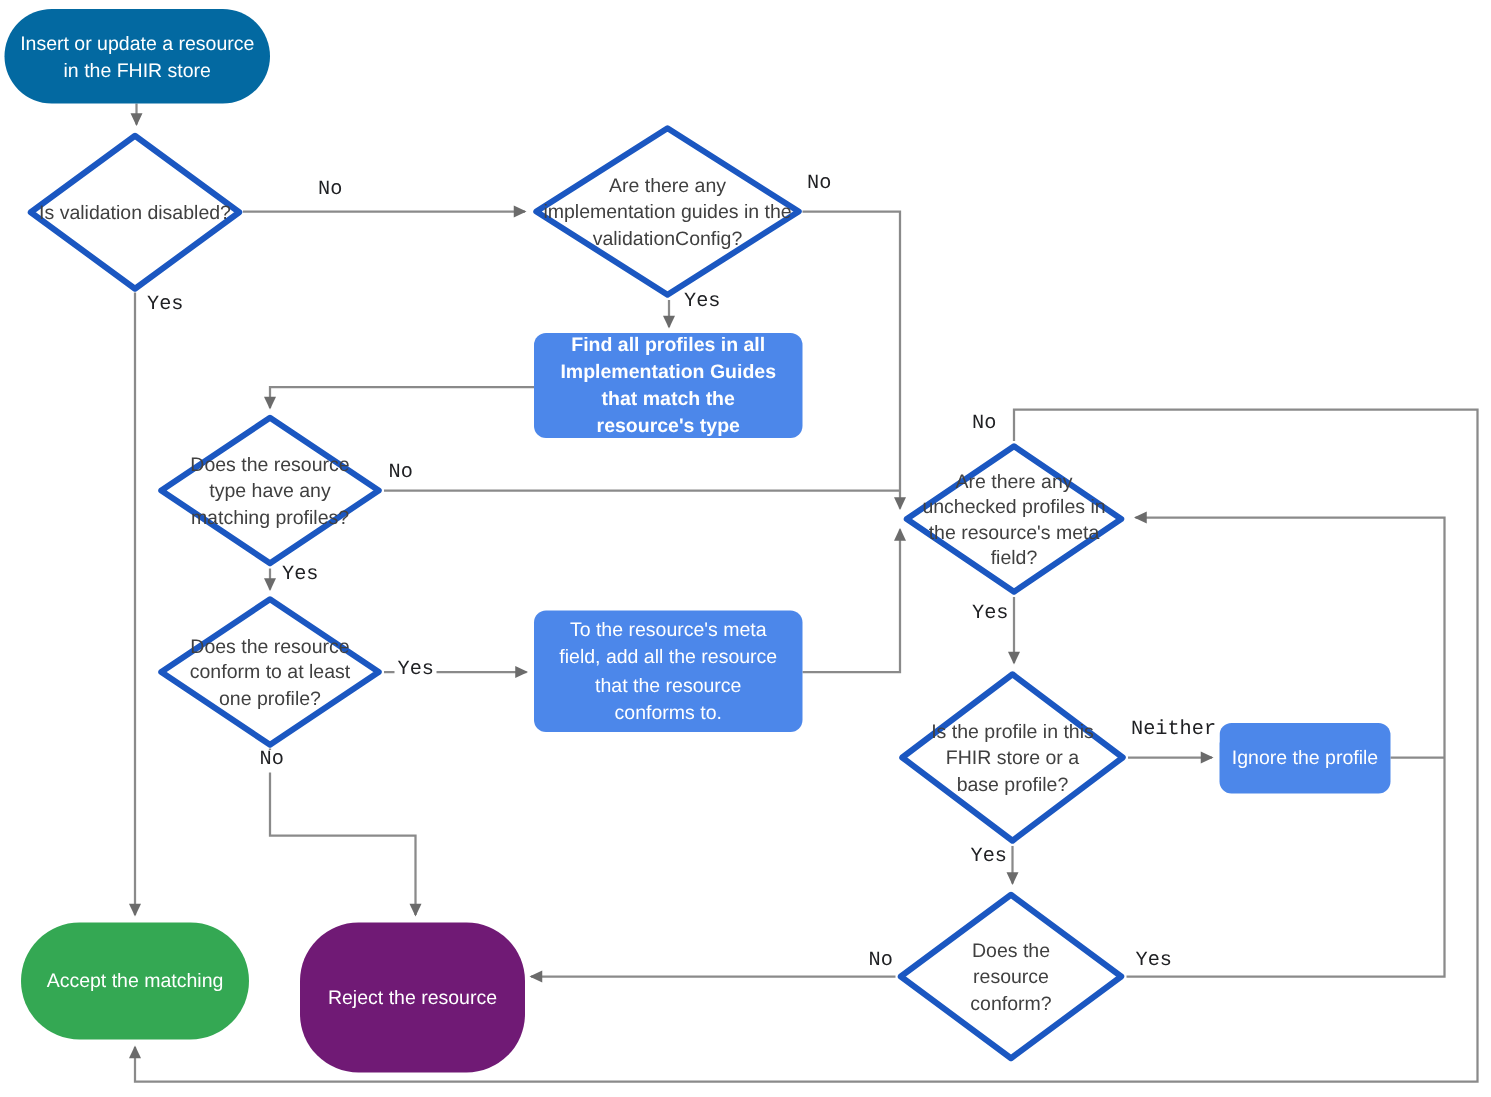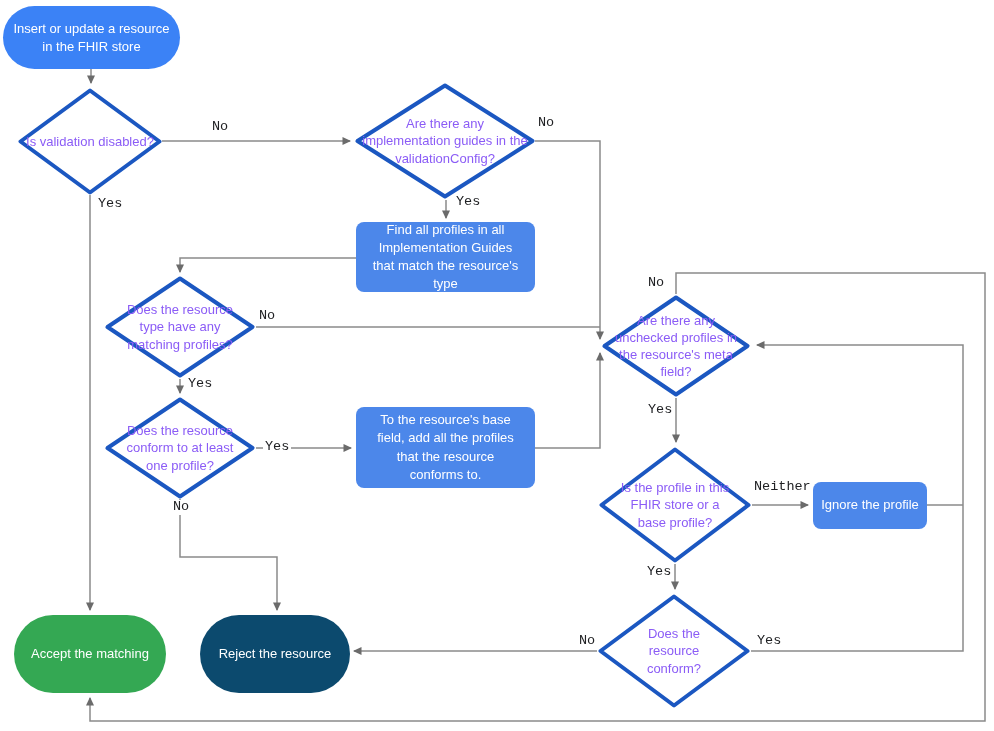--- a/index.html
+++ b/index.html
@@ -2,42 +2,42 @@
 <html><head>
 <meta charset="utf-8">
 <style>
   html,body{margin:0;padding:0;background:#fff;}
   body{width:994px;height:731px;position:relative;overflow:hidden;
        font-family:"Liberation Sans", sans-serif;-webkit-font-smoothing:antialiased;}
   .canvas{position:absolute;inset:0;}
   .edges{position:absolute;left:0;top:0;z-index:1;}
   .node{position:absolute;z-index:2;box-sizing:border-box;}
   .node .txt{position:absolute;inset:0;display:flex;align-items:center;justify-content:center;
-             text-align:center;font-size:13px;line-height:1.32;color:#8b5cf6;}
+             text-align:center;font-size:13px;line-height:1.32;color:#404040;}
   .diamond svg{position:absolute;inset:0;display:block;}
   .terminal{display:flex;align-items:center;justify-content:center;text-align:center;
             color:#ffffff;font-size:13px;line-height:1.35;}
   .process{display:flex;align-items:center;justify-content:center;text-align:center;
            color:#ffffff;font-size:13px;line-height:1.4;border-radius:8px;background:#4c87ea;}
   .elabel{position:absolute;z-index:3;font-size:13.5px;color:#202124;background:#ffffff;
           padding:0 2px;line-height:1.1;white-space:nowrap;font-family:Liberation Mono, monospace;}
   
-  #n-start{left:3px;top:6px;width:177px;height:63px;border-radius:32px;background:#3b82f6;}
+  #n-start{left:3px;top:6px;width:177px;height:63px;border-radius:32px;background:#0369a1;}
   #n-d1{left:18px;top:88px;width:144px;height:107px;}
   #n-d2{left:355px;top:83px;width:180px;height:116px;}
-  #n-box1{left:356px;top:222px;width:179px;height:70px;}
+  #n-box1{left:356px;top:222px;width:179px;height:70px;font-weight:bold;}
   #n-d3{left:105px;top:276px;width:150px;height:102px;}
   #n-d4{left:105px;top:397px;width:150px;height:102px;}
   #n-box2{left:356px;top:407px;width:179px;height:81px;}
   #n-d5{left:602px;top:295px;width:148px;height:102px;}
   #n-d6{left:599px;top:447px;width:152px;height:116px;}
   #n-box3{left:813px;top:482px;width:114px;height:47px;}
   #n-d7{left:598px;top:594px;width:152px;height:114px;}
   #n-accept{left:14px;top:615px;width:152px;height:78px;border-radius:39px;background:#34a853;}
-  #n-reject{left:200px;top:615px;width:150px;height:78px;border-radius:39px;background:#0c4a6e;align-items:center;}
+  #n-reject{left:200px;top:615px;width:150px;height:100px;border-radius:39px;background:#701a75;align-items:center;}
   #n-d1 .txt{padding:0 8px;}
   #n-d2 .txt{padding:0 6px;}
   #n-d3 .txt{padding:0 14px;}
   #n-d4 .txt{padding:0 10px;}
   #n-d5 .txt{padding:0 12px;}
   #n-d6 .txt{padding:0 16px;}
   #n-d7 .txt{padding:0 24px;}
   #n-box1,#n-box2{padding:0 14px;}
   #n-start{padding:0 10px;box-sizing:border-box;}
 </style>
@@ -104,21 +104,21 @@
   </div>
 
   <div class="node diamond" id="n-d4">
     <svg width="150" height="102" viewBox="0 0 150 102">
       <polygon points="75,2.5 147.5,51 75,99.5 2.5,51" fill="#ffffff" stroke="#1b57c1" stroke-width="4" stroke-linejoin="round"></polygon>
     </svg>
     <div class="txt">Does the resource conform to at least one profile?</div>
   </div>
 
   <div class="node process" id="n-box2">
-    <span>To the resource's base field, add all the profiles that the resource conforms to.</span>
+    <span>To the resource's meta field, add all the resource that the resource conforms to.</span>
   </div>
 
   <div class="node diamond" id="n-d5">
     <svg width="148" height="102" viewBox="0 0 148 102">
       <polygon points="74,2.5 145.5,51 74,99.5 2.5,51" fill="#ffffff" stroke="#1b57c1" stroke-width="4" stroke-linejoin="round"></polygon>
     </svg>
     <div class="txt">Are there any unchecked profiles in the resource's meta field?</div>
   </div>
 
   <div class="node diamond" id="n-d6">

